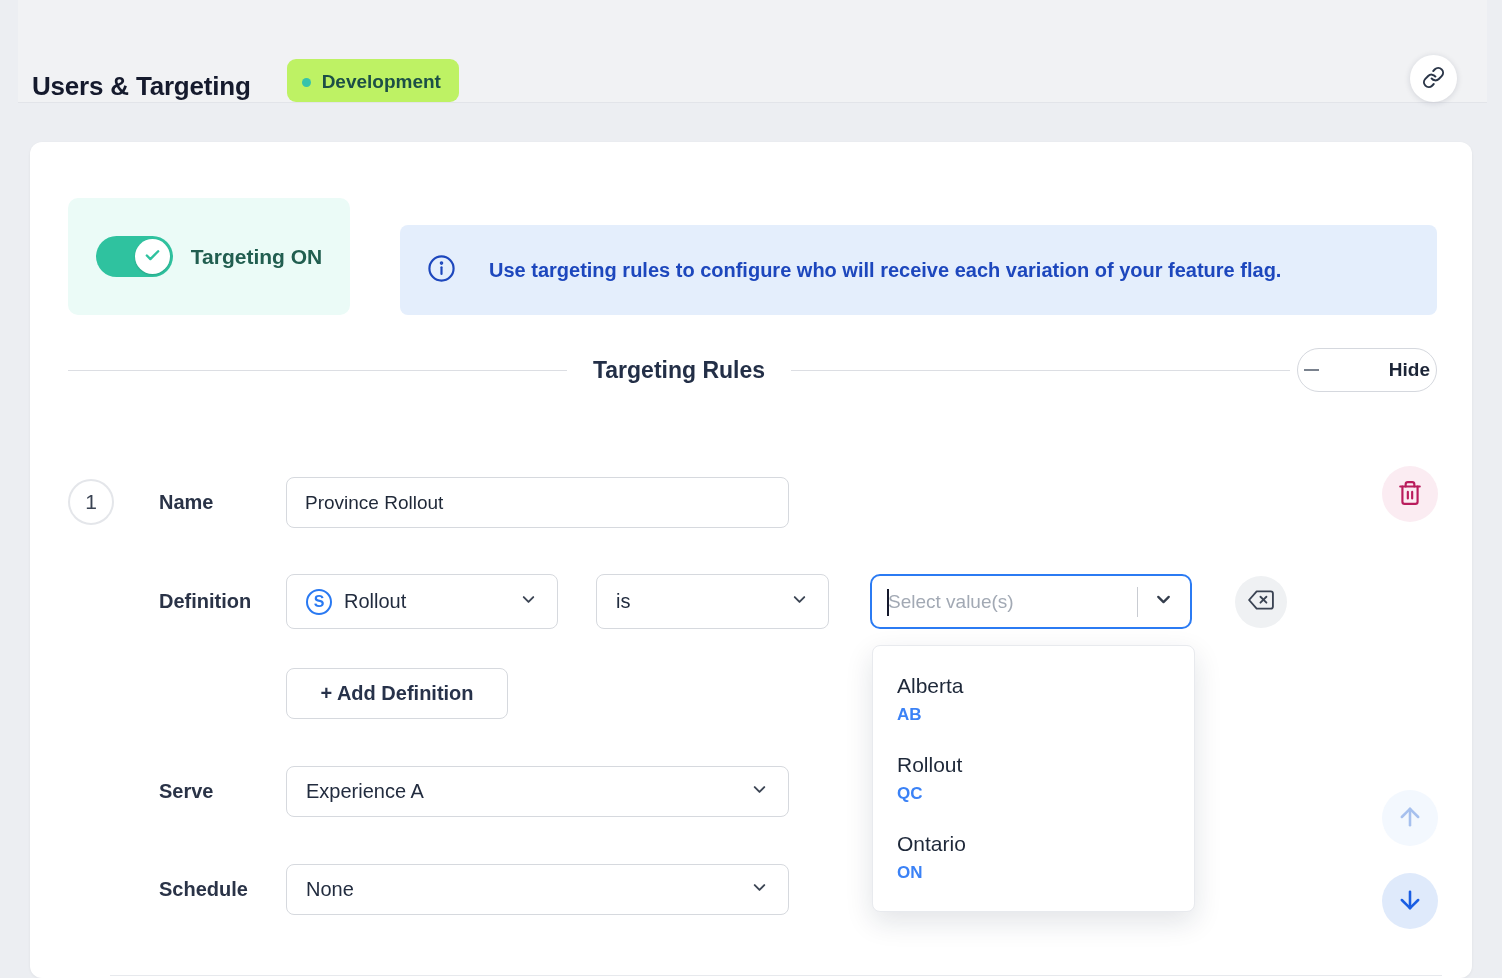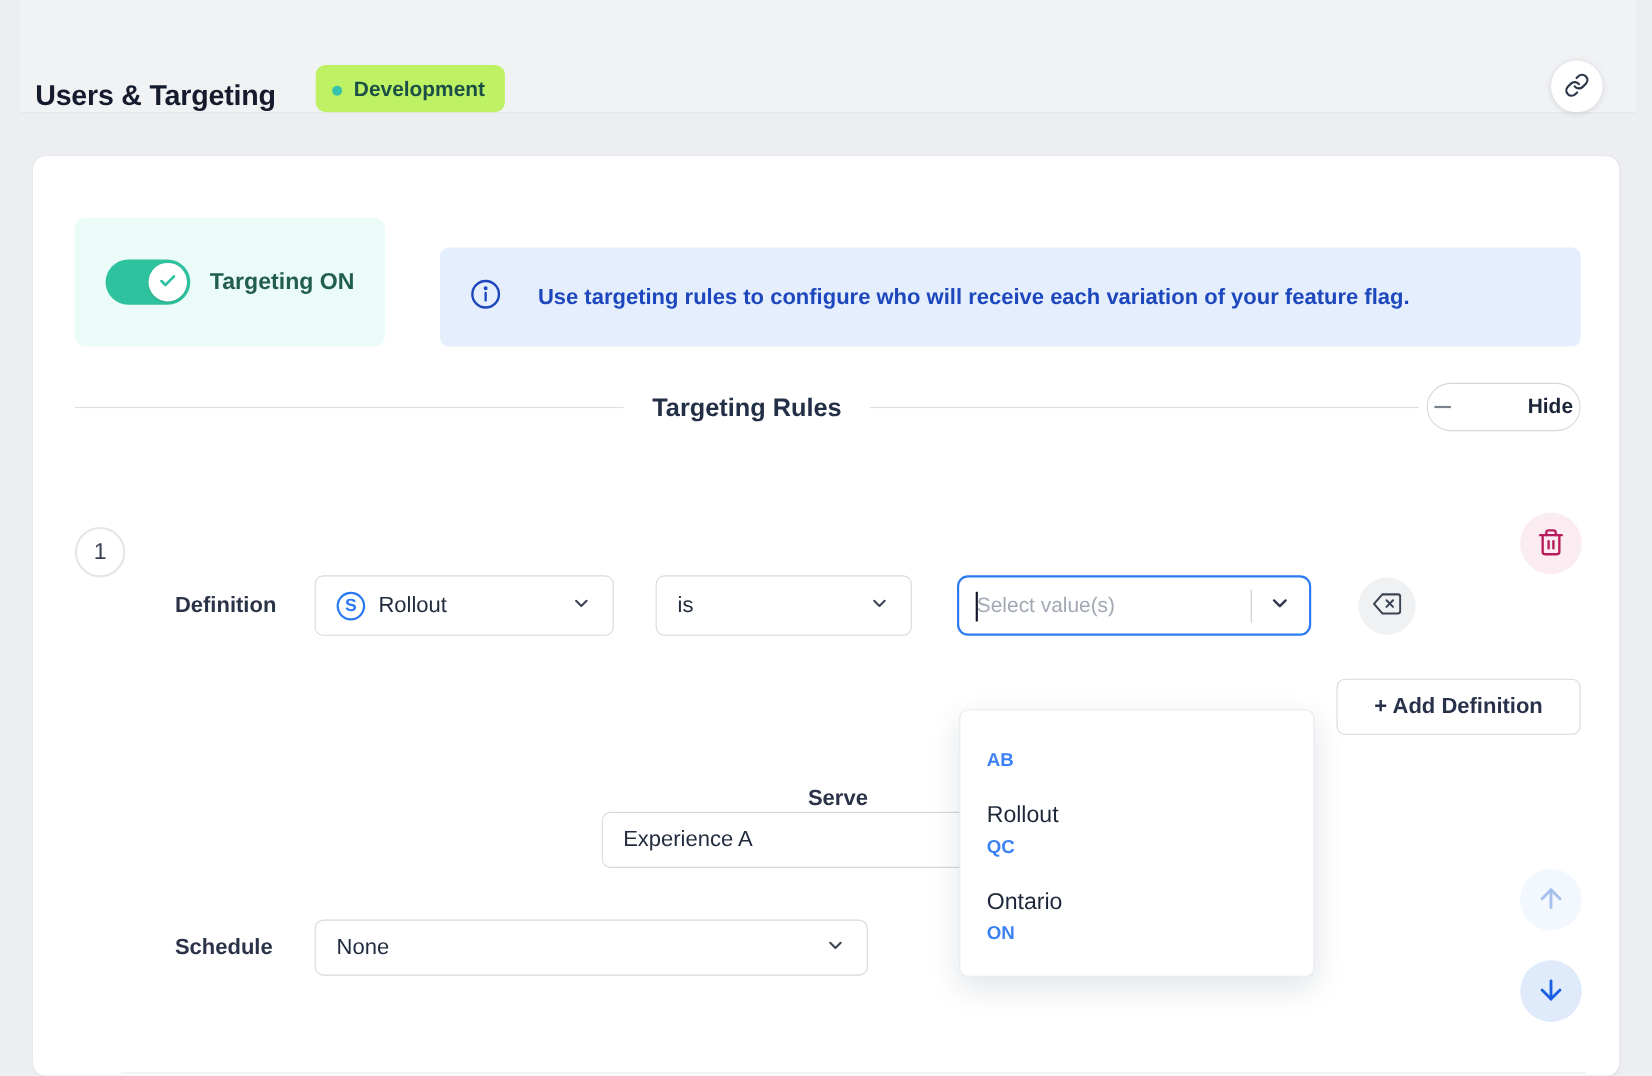--- a/index.html
+++ b/index.html
@@ -119,28 +119,28 @@
   .combobox input::placeholder { color: #a2a9b4; }
   .caret { position: absolute; left: 15px; top: 13px; width: 2px; height: 27px; background: #15192d; }
   .vdivider { width: 1px; height: 30px; background: #c9ccd2; margin: 0 15px 0 8px; }
 
   .clear-btn {
     width: 52px; height: 52px; border-radius: 50%; background: #eff1f3; border: none;
     margin-left: 43px; cursor: pointer;
     display: flex; align-items: center; justify-content: center;
   }
 
-  .add-def-row { margin-top: 39px; justify-content: flex-end; }
+  .add-def-row { margin-top: 39px; }
   .add-def-btn {
     width: 222px; height: 51px; border: 1px solid #d6d9de; border-radius: 8px;
     background: #fff; cursor: pointer;
     font-family: inherit; font-size: 20px; font-weight: 600; color: #27324a;
   }
 
-  .serve-row { margin-top: 47px; flex-direction: column; }
+  .serve-row { margin-top: 47px; }
   .schedule-row { margin-top: 47px; }
   .wide-select { width: 503px; height: 51px; }
 
   
   .trash-btn, .move-up-btn, .move-down-btn {
     position: absolute; width: 56px; height: 56px; border-radius: 50%;
     border: none; cursor: pointer;
     display: flex; align-items: center; justify-content: center;
   }
   .trash-btn { left: 1352px; top: 324px; background: #fbecf2; }
@@ -218,20 +218,24 @@
       <span class="minus-icon"></span>
       <span>Hide</span>
     </button>
   </div>
 
   <div class="rule">
     <div class="rule-num">1</div>
 
     <div class="rule-body">
 
+      <div class="field-row">
+        <span class="field-label">Name</span>
+        <input class="text-input" type="text" value="Province Rollout" style="">
+      </div>
 
       <div class="field-row def-row">
         <span class="field-label">Definition</span>
 
         <div class="select property-select">
           <span class="s-icon">S</span>
           <span class="select-value">Rollout</span>
           <span class="chev">
             <svg width="19" height="19" viewBox="0 0 24 24" fill="none" stroke="#3c4554" stroke-width="2.4" stroke-linecap="round" stroke-linejoin="round">
                 <polyline points="6 9 12 15 18 9"></polyline>
@@ -297,20 +301,21 @@
               </svg>
           </span>
         </div>
       </div>
 
     </div>
   </div>
 
   <div class="values-dropdown">
     <div class="option">
+      <div class="option-label">Alberta</div>
       <div class="option-sub">AB</div>
     </div>
     <div class="option">
       <div class="option-label">Rollout</div>
       <div class="option-sub">QC</div>
     </div>
     <div class="option">
       <div class="option-label">Ontario</div>
       <div class="option-sub">ON</div>
     </div>

